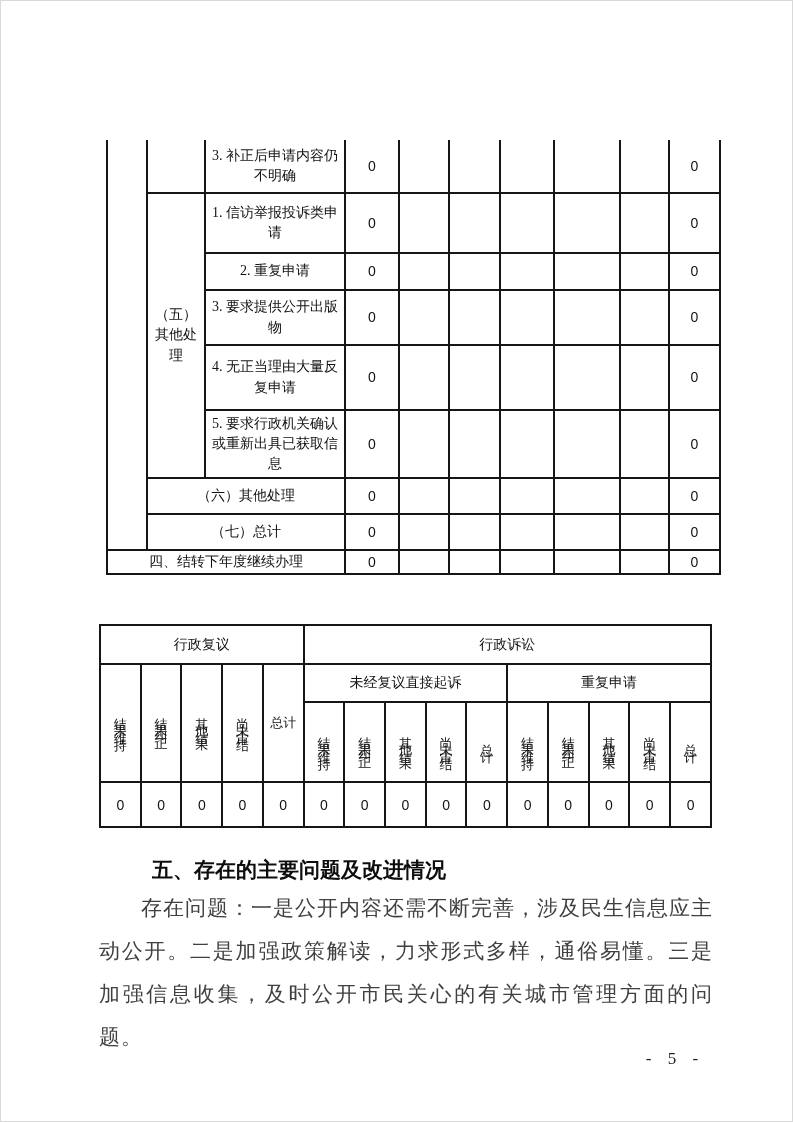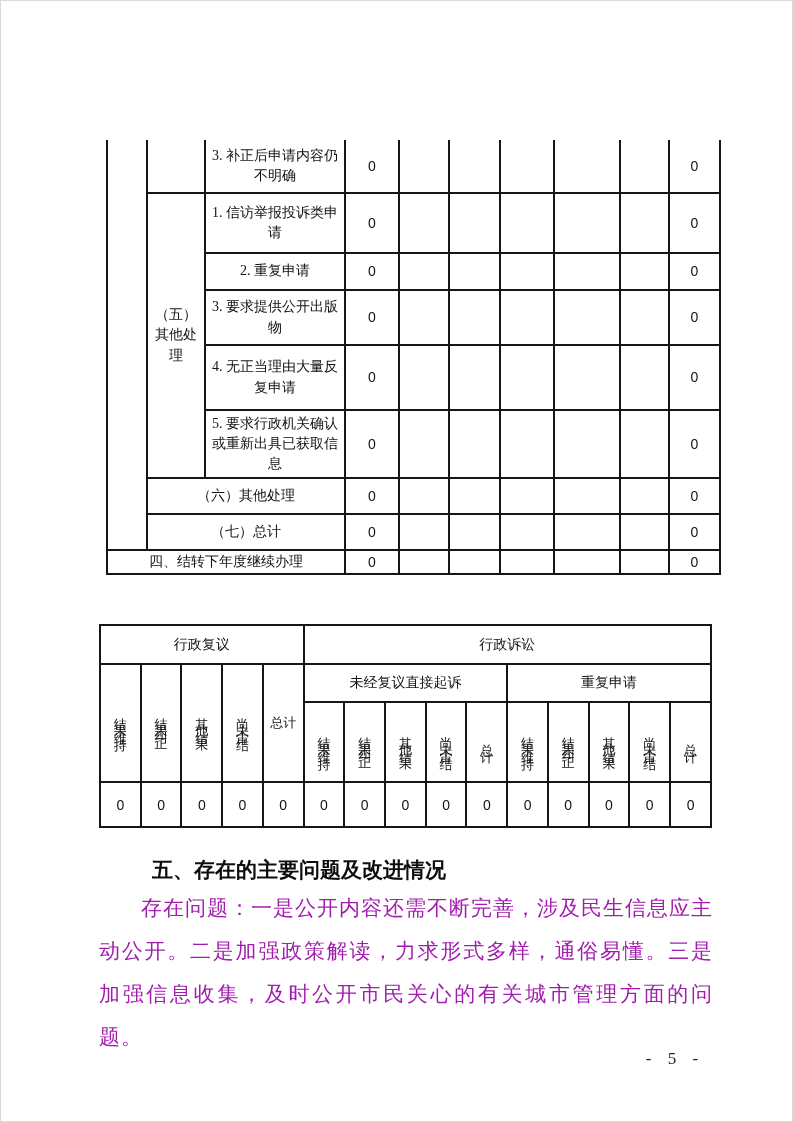--- a/index.html
+++ b/index.html
@@ -84,21 +84,21 @@
     position: absolute;
     left: 98px; top: 886px;
     width: 614px;
     margin: 0;
     font-size: 21px;
     line-height: 43px;
     letter-spacing: 1px;
     text-indent: 2em;
     text-align: justify;
     text-justify: inter-character;
-    color: #a21caf;
+    color: #404040;
   }
 
   
   .pagenum {
     position: absolute;
     left: 634px; top: 1048px;
     width: 80px;
     text-align: center;
     font-size: 17px;
     letter-spacing: 6px;

